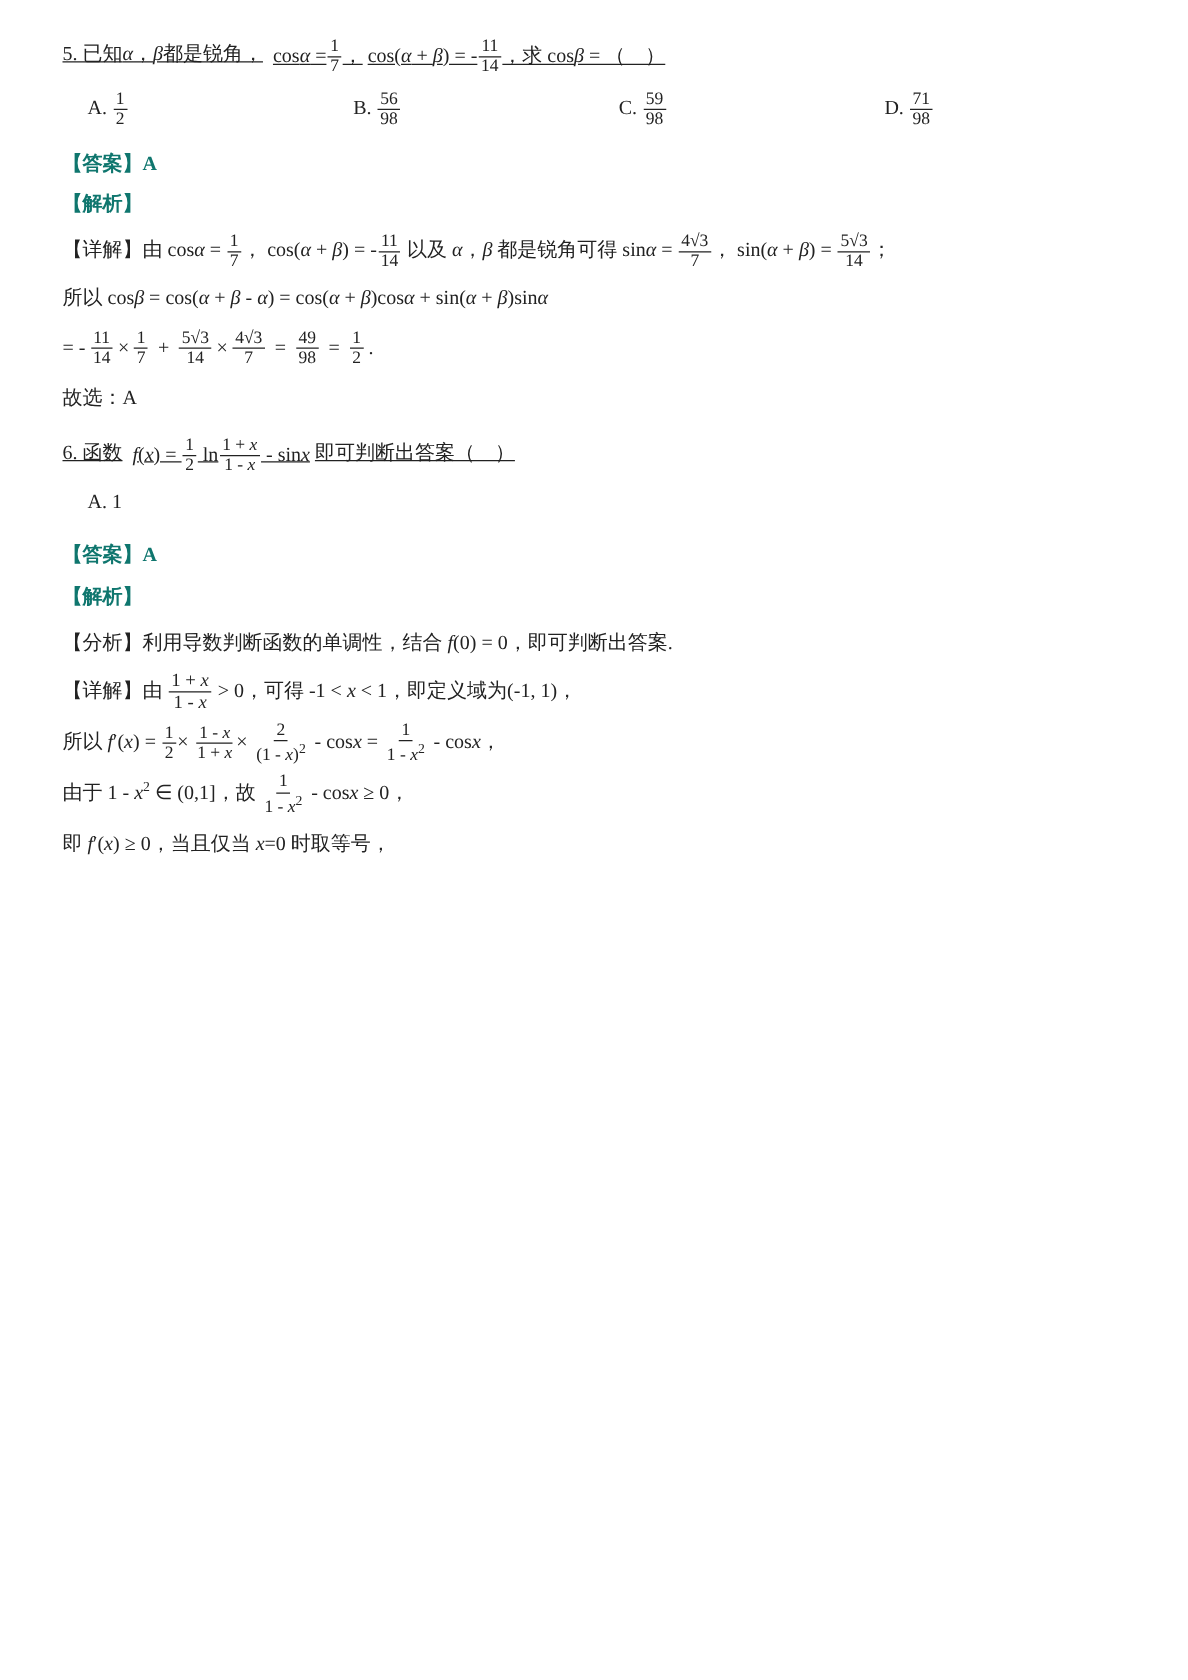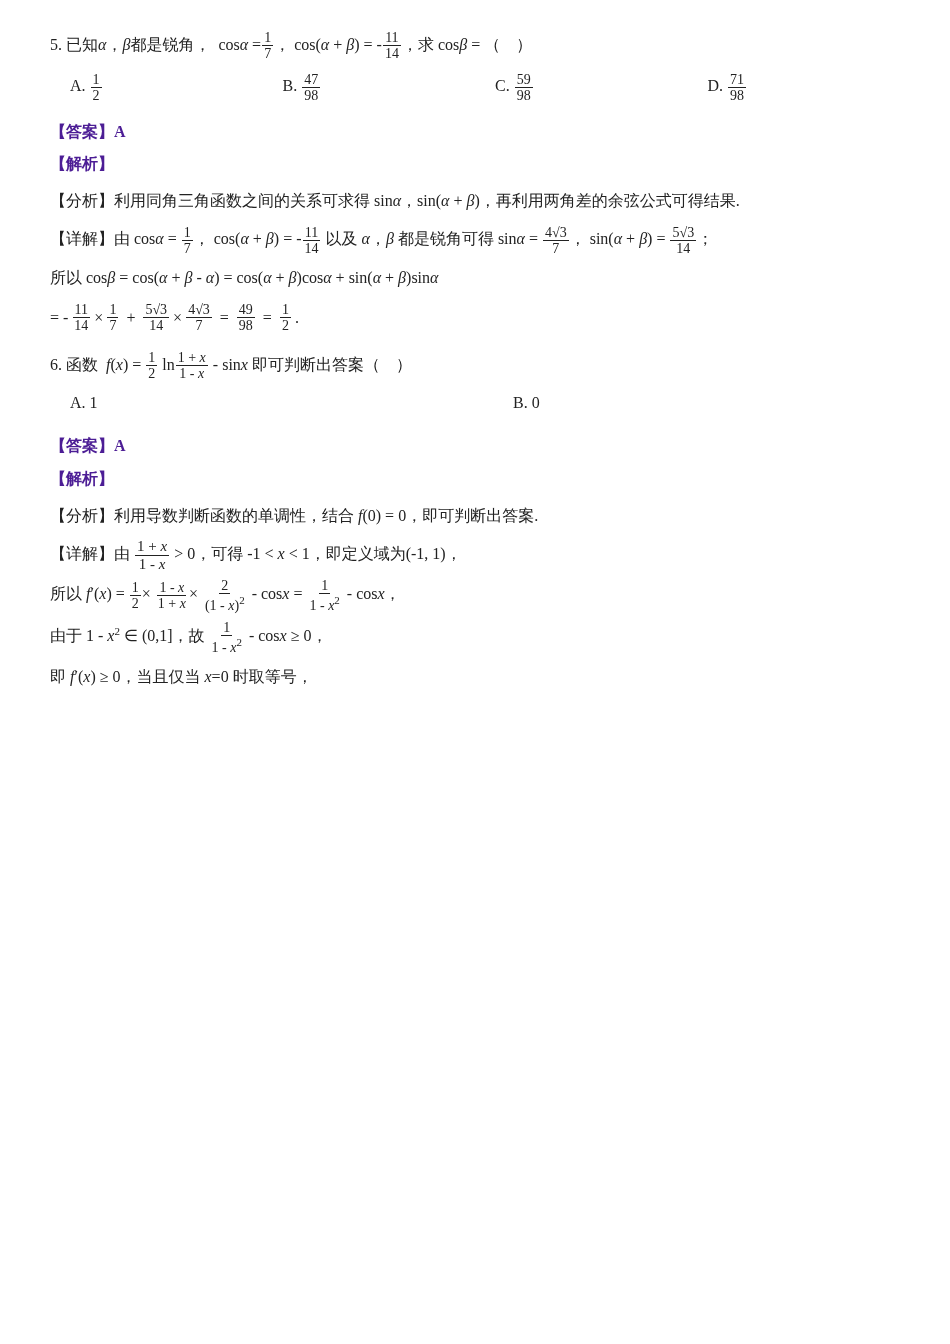--- a/index.html
+++ b/index.html
@@ -12,23 +12,24 @@
       min-height: 1344px;
       padding: 30px 50px 40px 50px;
       line-height: 1.8;
     }
     .section {
       margin-bottom: 10px;
     }
     .problem-line {
       display: flex;
       flex-wrap: wrap;
-      align-items: center;
+      align-items: flex-start;
       margin-bottom: 8px;
       gap: 4px;
+      text-decoration: underline;
     }
     .choices {
       display: flex;
       flex-direction: row;
       gap: 0;
       margin: 10px 0 14px 20px;
       width: 100%;
     }
     .choice {
       flex: 1;
@@ -59,21 +60,21 @@
       align-items: center;
       flex-wrap: wrap;
       gap: 3px;
       margin: 4px 0;
       line-height: 2.2;
     }
     .problem-num {
       font-size: 16px;
       margin-right: 4px;
     }
-    .blue { color: #4c1d95; font-weight: bold; }
+    .blue { color: #0f766e; font-weight: bold; }
     .inline-frac {
       display: inline-flex;
       flex-direction: column;
       align-items: center;
       vertical-align: middle;
       margin: 0 1px;
       font-size: 14px;
     }
     .inline-frac .num {
       border-bottom: 1px solid #222;
@@ -113,21 +114,21 @@
     <div class="choice">
       <span class="choice-label">A.</span>
       <span><span class="inline-frac">
             <span class="num">1</span>
             <span class="den">2</span>
           </span></span>
     </div>
     <div class="choice">
       <span class="choice-label">B.</span>
       <span><span class="inline-frac">
-            <span class="num">47</span>
+            <span class="num">56</span>
             <span class="den">98</span>
           </span></span>
     </div>
     <div class="choice">
       <span class="choice-label">C.</span>
       <span><span class="inline-frac">
             <span class="num">59</span>
             <span class="den">98</span>
           </span></span>
     </div>
@@ -136,23 +137,20 @@
       <span><span class="inline-frac">
             <span class="num">71</span>
             <span class="den">98</span>
           </span></span>
     </div>
   </div>
 
   <div class="answer-tag blue">【答案】A</div>
   <div class="analysis-tag blue">【解析】</div>
 
-  <div class="p-block">
-    【分析】利用同角三角函数之间的关系可求得 sin<em>α</em>，sin(<em>α</em> + <em>β</em>)，再利用两角差的余弦公式可得结果.
-  </div>
 
   <div class="p-block">
     【详解】由 cos<em>α</em> = <span class="inline-frac">
         <span class="num">1</span>
         <span class="den">7</span>
       </span>，
     cos(<em>α</em> + <em>β</em>) = -<span class="inline-frac">
         <span class="num">11</span>
         <span class="den">14</span>
       </span>
@@ -192,20 +190,21 @@
         <span class="num">49</span>
         <span class="den">98</span>
       </span>
     &nbsp;=&nbsp;
     <span class="inline-frac">
         <span class="num">1</span>
         <span class="den">2</span>
       </span>.
   </div>
 
+  <div class="p-block">故选：A</div>
 </div>
 
 <div class="section" style="margin-top:14px;">
   <div class="problem-line">
     <span class="problem-num">6. 函数</span>
     <span>
       <em>f</em>(<em>x</em>) = <span class="inline-frac">
           <span class="num">1</span>
           <span class="den">2</span>
         </span>
@@ -215,23 +214,20 @@
         </span>
       - sin<em>x</em>
     </span>
     <span>即可判断出答案（　）</span>
   </div>
 
   <div class="choices" style="margin-top:6px;gap:36px;">
     <div class="choice">
       <span>A. 1</span>
     </div>
-    <div class="choice">
-      <span>B. 0</span>
-    </div>
   </div>
 
   <div class="answer-tag blue">【答案】A</div>
   <div class="analysis-tag blue">【解析】</div>
 
   <div class="p-block">
     【分析】利用导数判断函数的单调性，结合
     <em>f</em>(0) = 0，即可判断出答案.
   </div>
 

